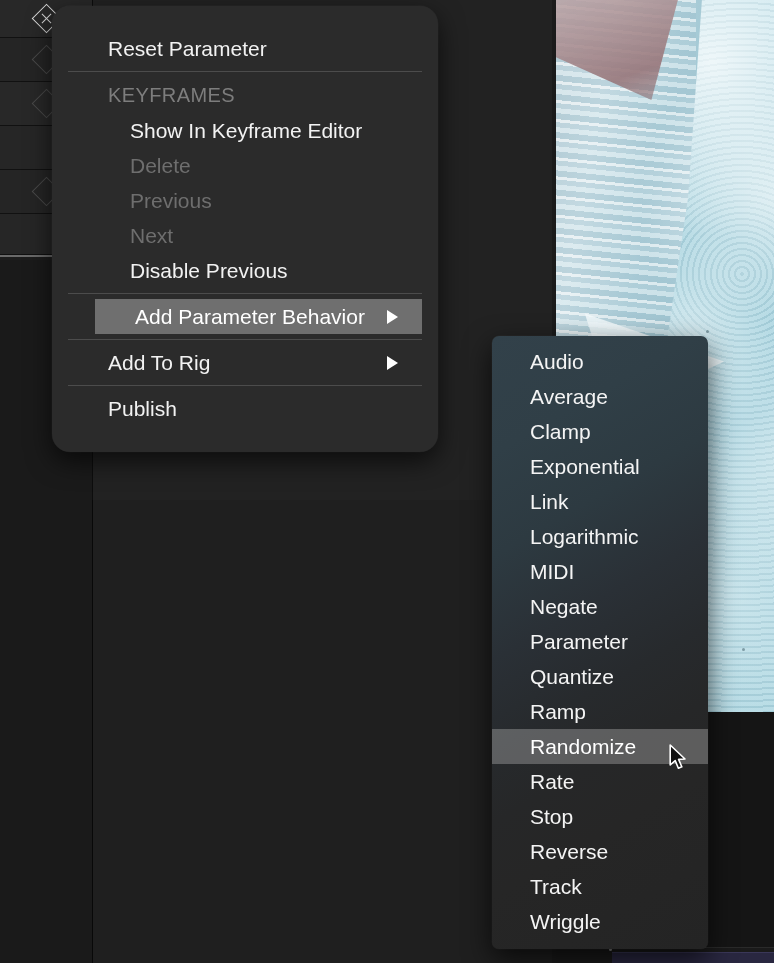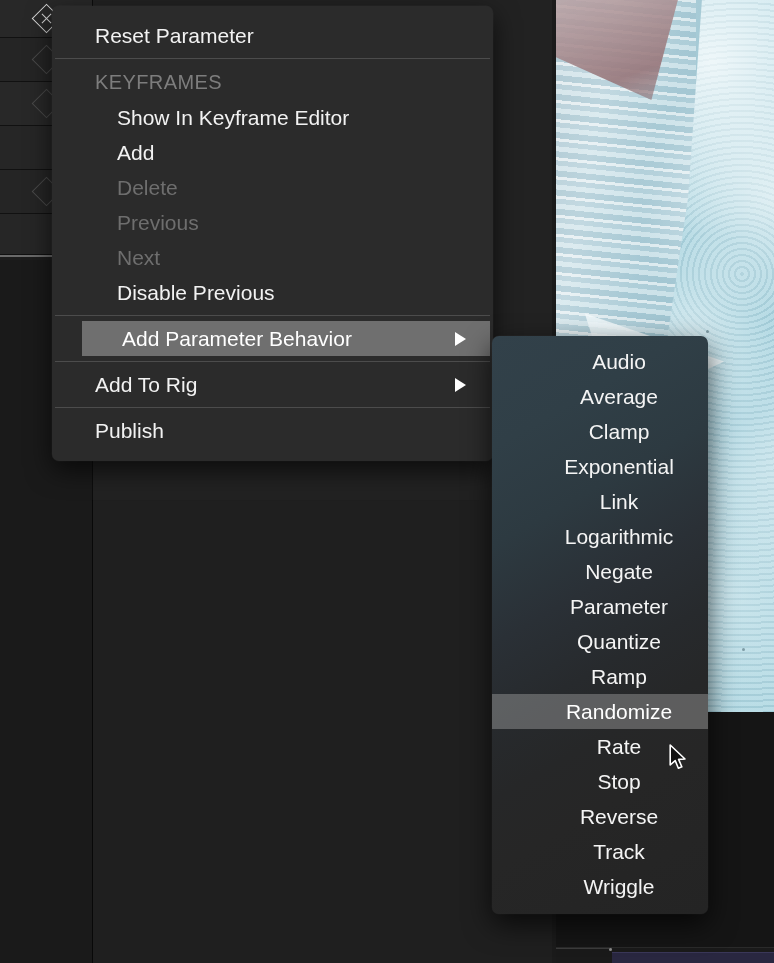--- a/index.html
+++ b/index.html
@@ -147,25 +147,25 @@
     position:absolute; left:609px; top:948px; width:3px; height:3px;
     background:#8d8d8d; border-radius:50%;
   }
   .bottom-hairline {
     position:absolute; left:556px; top:948px; width:56px; height:1px;
     background:#3c3c3c;
   }
 
   
   .menu {
-    position:absolute; left:52px; top:6px; width:441px;
+    position:absolute; left:52px; top:6px; width:386px;
     background:#2b2b2b;
-    border-radius:7px;
+    border-radius:18px;
     box-shadow:0 9px 26px rgba(0,0,0,.66), 0 0 0 .5px rgba(255,255,255,.05);
-    padding:3px; overflow:hidden;
+    padding:16px; overflow:hidden;
     z-index:40;
   }
   .menu-item {
     height:35px; line-height:35px;
     color:#f2f2f2; font-size:21px;
     padding-left:42px; white-space:nowrap;
     position:relative;
   }
   .menu-item.top-level { padding-left:40px; }
   .menu-item.disabled { color:#6e6e6e; }
@@ -194,21 +194,21 @@
     border-radius:7px;
     background:linear-gradient(150deg, #32414a 0%, #303f47 16%, #2d3a41 30%, #2a3036 44%, #272a2d 56%, #262728 66%, #262626 76%, #242424 100%);
     box-shadow:0 10px 28px rgba(0,0,0,.7), 0 0 0 .5px rgba(255,255,255,.05);
     overflow:hidden;
     z-index:50;
     padding:8px 0 10px 0;
   }
   .sub-item {
     height:35px; line-height:35px;
     color:#f4f4f4; font-size:21px;
-    padding-left:38px; white-space:nowrap;text-align:center;
+    padding-left:38px; white-space:nowrap;
   }
   .sub-item.highlighted { background:rgba(170,170,170,.42); color:#ffffff; }
 
   
   .cursor {
     position:absolute; left:669px; top:744px;
     width:20px; height:28px; z-index:90;
     pointer-events:none;
   }
 </style>
@@ -269,23 +269,20 @@
 
     <div class="menu-sep"></div>
 
     <div class="menu-item section-header">
       <span>KEYFRAMES</span>
     </div>
 
     <div class="menu-item indented">
       <span>Show In Keyframe Editor</span>
     </div>
-    <div class="menu-item indented">
-      <span>Add</span>
-    </div>
     <div class="menu-item indented disabled">
       <span>Delete</span>
     </div>
     <div class="menu-item indented disabled">
       <span>Previous</span>
     </div>
     <div class="menu-item indented disabled">
       <span>Next</span>
     </div>
     <div class="menu-item indented">
@@ -315,20 +312,21 @@
     <div class="menu-pad-bottom"></div>
   </div>
 
   <div class="submenu">
     <div class="sub-item"><span>Audio</span></div>
     <div class="sub-item"><span>Average</span></div>
     <div class="sub-item"><span>Clamp</span></div>
     <div class="sub-item"><span>Exponential</span></div>
     <div class="sub-item"><span>Link</span></div>
     <div class="sub-item"><span>Logarithmic</span></div>
+    <div class="sub-item"><span>MIDI</span></div>
     <div class="sub-item"><span>Negate</span></div>
     <div class="sub-item"><span>Parameter</span></div>
     <div class="sub-item"><span>Quantize</span></div>
     <div class="sub-item"><span>Ramp</span></div>
     <div class="sub-item highlighted"><span>Randomize</span></div>
     <div class="sub-item"><span>Rate</span></div>
     <div class="sub-item"><span>Stop</span></div>
     <div class="sub-item"><span>Reverse</span></div>
     <div class="sub-item"><span>Track</span></div>
     <div class="sub-item"><span>Wriggle</span></div>

